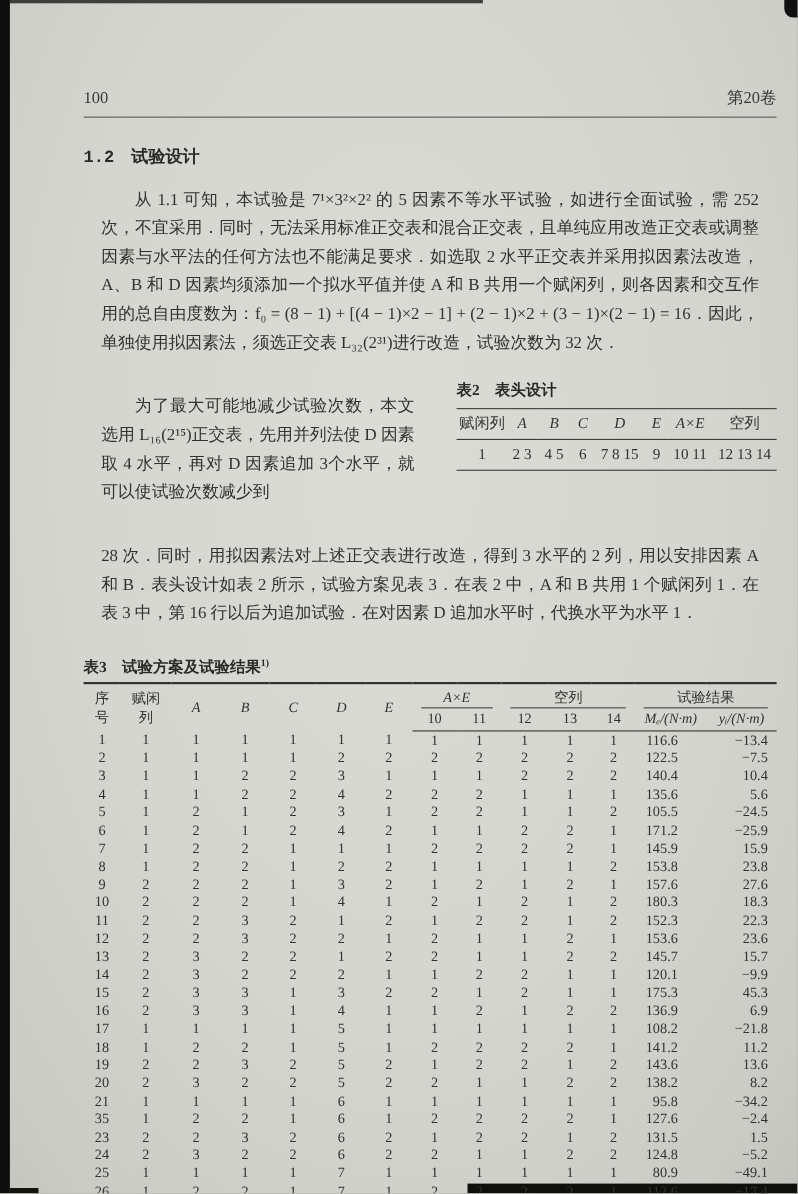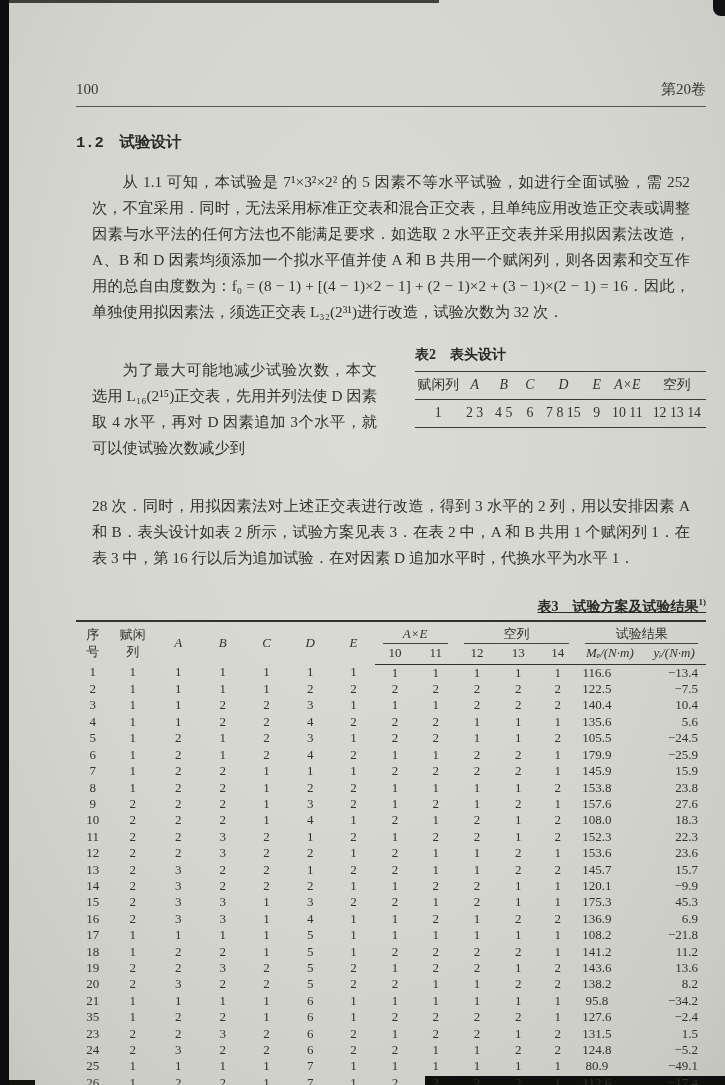--- a/index.html
+++ b/index.html
@@ -39,35 +39,35 @@
   .two-col{display:flex;gap:22px;align-items:flex-start;margin-top:1px;}
   .left-col{flex:0 0 285px;}
   .right-col{flex:1;padding-top:5px;}
 
   .t2-caption{font-weight:bold;font-size:14px;margin-bottom:7px;color:#2b2926;}
   table{border-collapse:collapse;}
   .t2{width:100%;table-layout:fixed;border-top:1.6px solid #3c3a36;border-bottom:1.6px solid #3c3a36;font-size:13.8px;color:#33312d;}
   .t2 th{font-weight:normal;border-bottom:1px solid #3c3a36;padding:4px 0 5px;}
   .t2 td{padding:5px 0 6px;text-align:center;}
 
-  .t3-caption{margin-top:26px;text-align:right;font-weight:bold;font-size:14px;color:#2b2926;text-decoration:underline;}
+  .t3-caption{margin-top:26px;text-align:left;font-weight:bold;font-size:14px;color:#2b2926;}
   .t3-caption sup{font-size:9px;font-weight:bold;}
   .t3{width:100%;table-layout:fixed;margin-top:4px;border-top:2px solid #34322e;border-bottom:2px solid #34322e;font-size:13px;color:#33312d;}
   .t3 th{font-weight:normal;text-align:center;padding:1px 0;line-height:15px;vertical-align:middle;}
   .t3 thead tr:last-child th{border-bottom:1.4px solid #34322e;padding-bottom:4px;}
   .t3 th.two-line{white-space:pre-line;line-height:17px;}
   .t3 th.group{
     background-image:linear-gradient(#45433f,#45433f);
     background-size:calc(100% - 16px) 1px;
     background-position:center bottom;
     background-repeat:no-repeat;
     padding-top:4px;padding-bottom:3px;
   }
   .t3 td{text-align:center;height:16.4px;line-height:16.4px;padding:0;}
-  .t3 td.me{text-align:center;padding-right:26px;}
+  .t3 td.me{text-align:right;padding-right:26px;}
   .t3 td.yi{text-align:right;padding-right:8px;margin-top:13px;}
   .ital{font-style:italic;}
 
   .footnote{margin:7px 0 0 0;padding-left:12px;font-size:13.3px;color:#33312d;}
 </style>
 </head>
 <body>
 
 <div class="page">
   <div class="scan-left"></div>
@@ -267,21 +267,21 @@
             <td>2</td>
             <td>1</td>
             <td>2</td>
             <td>4</td>
             <td>2</td>
             <td>1</td>
             <td>1</td>
             <td>2</td>
             <td>2</td>
             <td>1</td>
-            <td class="me">179.9</td>
+            <td class="me">171.2</td>
             <td class="yi">−25.9</td>
           </tr>
           <tr>
             <td>7</td>
             <td>1</td>
             <td>2</td>
             <td>2</td>
             <td>1</td>
             <td>1</td>
             <td>1</td>
@@ -331,21 +331,21 @@
             <td>2</td>
             <td>2</td>
             <td>1</td>
             <td>4</td>
             <td>1</td>
             <td>2</td>
             <td>1</td>
             <td>2</td>
             <td>1</td>
             <td>2</td>
-            <td class="me">108.0</td>
+            <td class="me">180.3</td>
             <td class="yi">18.3</td>
           </tr>
           <tr>
             <td>11</td>
             <td>2</td>
             <td>2</td>
             <td>3</td>
             <td>2</td>
             <td>1</td>
             <td>2</td>

